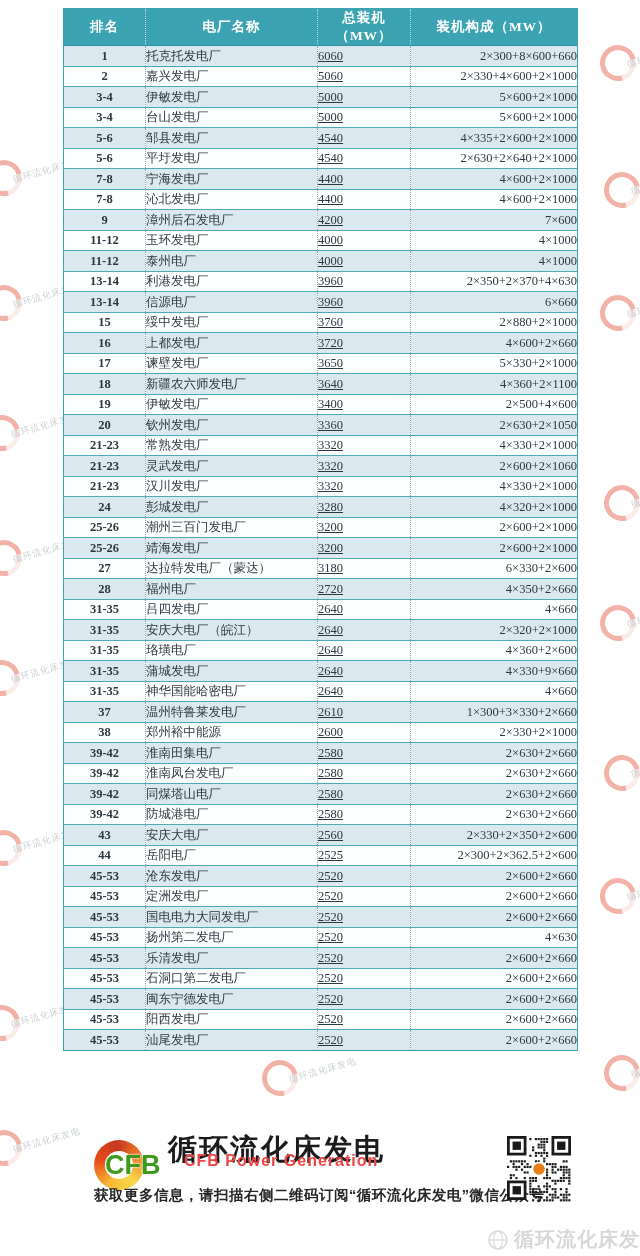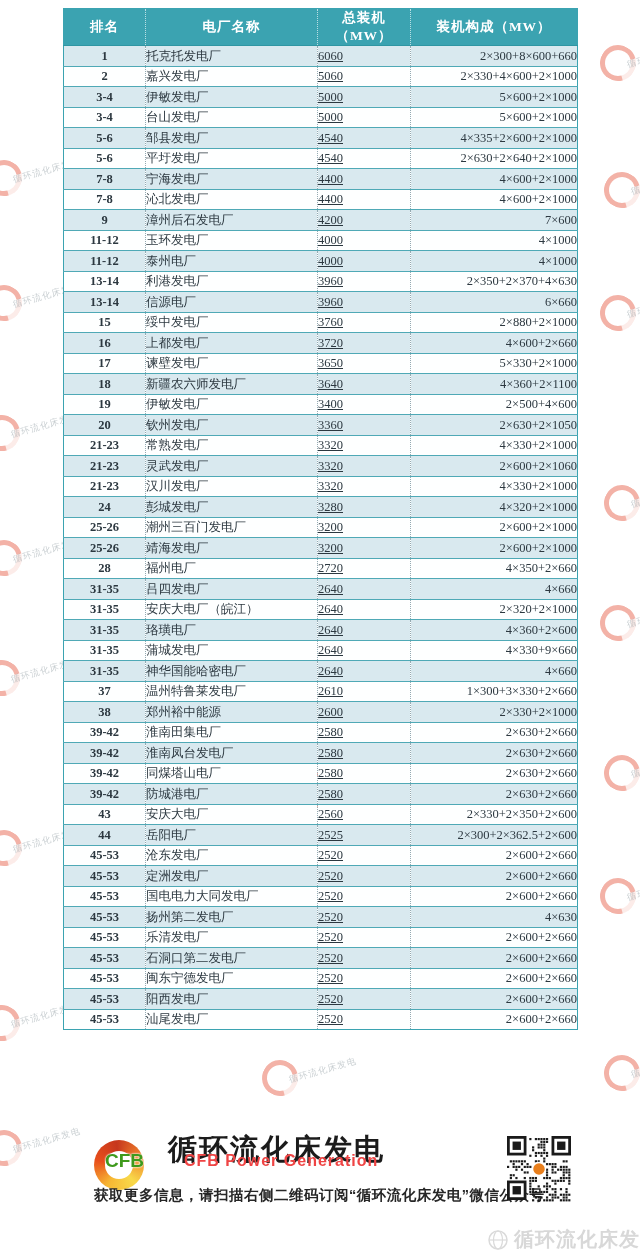--- a/index.html
+++ b/index.html
@@ -32,21 +32,21 @@
   .stamp .wm-text{position:absolute;left:26px;top:4px;font-size:9px;white-space:nowrap;
     color:rgba(110,125,135,.38);transform:rotate(-16deg);letter-spacing:1px;}
 
   
   .footer{position:absolute;left:0;top:1128px;width:640px;height:128px;z-index:3;}
   .cfb-logo{position:absolute;left:92px;top:10px;width:64px;height:54px;}
   .cfb-logo .ring{position:absolute;left:2px;top:2px;width:50px;height:50px;border-radius:50%;
     background:conic-gradient(from 210deg,#f7b733,#e84e1b,#c6371d,#f0812c,#f8d94a,#f7b733);}
   .cfb-logo .ring:after{content:"";position:absolute;left:11px;top:11px;width:28px;height:28px;
     border-radius:50%;background:#fff;}
-  .cfb-logo .cfb-text{position:absolute;left:13px;top:12px;font-size:19px;font-weight:bold;
+  .cfb-logo .cfb-text{position:absolute;left:13px;top:12px;font-size:27px;font-weight:bold;
     color:#3f9a1c;font-family:"Liberation Sans",sans-serif;letter-spacing:0;
     text-shadow:0 0 2px #fff,0 0 2px #fff;}
   .brand-title{position:absolute;left:168px;top:2px;font-size:29px;color:#1b1b1b;
     font-weight:600;letter-spacing:2px;}
   .brand-sub{position:absolute;left:184px;top:24px;font-size:16px;color:#ef4444;
     font-weight:bold;letter-spacing:1px;}
   .info-line{position:absolute;left:94px;top:58px;font-size:14.5px;font-weight:bold;
     color:#262626;letter-spacing:.5px;}
   svg.qr{position:absolute;left:507px;top:8px;}
   .bottom-wm{position:absolute;left:487px;top:98px;display:flex;align-items:center;gap:5px;
@@ -215,20 +215,26 @@
           <td class="c-rank">25-26</td>
           <td class="c-name">潮州三百门发电厂</td>
           <td class="c-total">3200</td>
           <td class="c-conf">2×600+2×1000</td>
         </tr>
         <tr>
           <td class="c-rank">25-26</td>
           <td class="c-name">靖海发电厂</td>
           <td class="c-total">3200</td>
           <td class="c-conf">2×600+2×1000</td>
+        </tr>
+        <tr>
+          <td class="c-rank">27</td>
+          <td class="c-name">达拉特发电厂（蒙达）</td>
+          <td class="c-total">3180</td>
+          <td class="c-conf">6×330+2×600</td>
         </tr>
         <tr>
           <td class="c-rank">28</td>
           <td class="c-name">福州电厂</td>
           <td class="c-total">2720</td>
           <td class="c-conf">4×350+2×660</td>
         </tr>
         <tr>
           <td class="c-rank">31-35</td>
           <td class="c-name">吕四发电厂</td>

